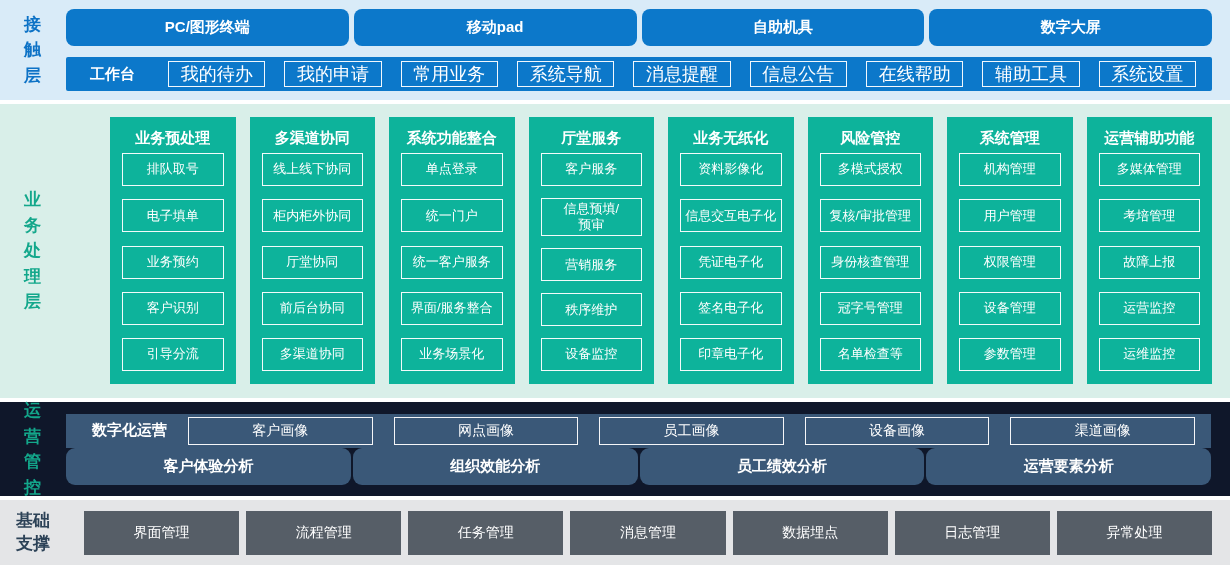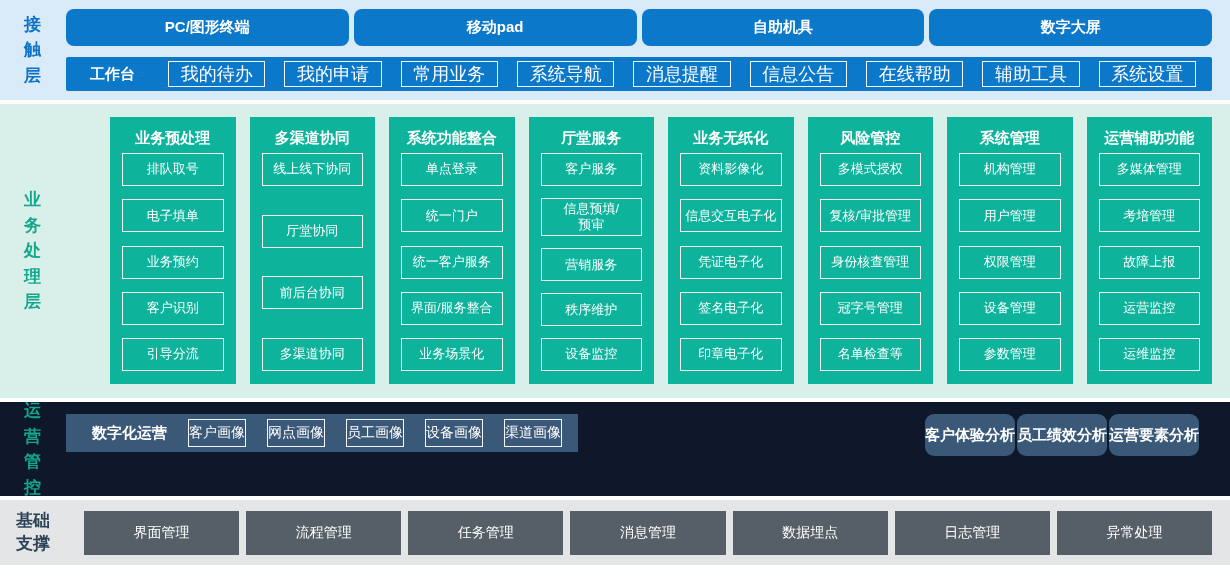--- a/index.html
+++ b/index.html
@@ -43,21 +43,21 @@
   .biz-items{flex:1;display:flex;flex-direction:column;justify-content:space-between;}
   .biz-item{
     min-height:33px;border:1px solid rgba(255,255,255,.95);color:#fff;font-size:13px;
     display:flex;align-items:center;justify-content:center;text-align:center;
     white-space:pre-line;line-height:1.25;padding:2px;box-sizing:border-box;
   }
 
   
   .operations{background:#0f172a;height:94px;}
   .operations .vlabel{color:#13a78b;}
-  .operations-content{flex:1;padding:12px 31px 11px 0;display:flex;justify-content:space-between;}
+  .operations-content{flex:1;padding:12px 19px 11px 0;display:flex;flex-direction:column;justify-content:space-between;}
   .digital-bar{height:38px;background:#3a5878;display:flex;align-items:center;gap:21px;padding:0 16px;}
   .digital-label{color:#fff;font-weight:bold;font-size:15px;white-space:nowrap;padding-left:10px;}
   .digital-item{
     flex:1;height:26px;border:1px solid rgba(255,255,255,.95);color:#fff;font-size:14px;
     display:flex;align-items:center;justify-content:center;white-space:nowrap;
   }
   .analysis-row{height:42px;display:flex;gap:2px;}
   .analysis-box{
     flex:1;background:#3a5878;border-radius:9px;color:#fff;font-weight:bold;font-size:15px;
     display:flex;align-items:center;justify-content:center;
@@ -117,20 +117,21 @@
             <div class="biz-item">电子填单</div>
             <div class="biz-item">业务预约</div>
             <div class="biz-item">客户识别</div>
             <div class="biz-item">引导分流</div>
           </div>
         </div>
         <div class="biz-col">
           <div class="biz-title">多渠道协同</div>
           <div class="biz-items">
             <div class="biz-item">线上线下协同</div>
+            <div class="biz-item">柜内柜外协同</div>
             <div class="biz-item">厅堂协同</div>
             <div class="biz-item">前后台协同</div>
             <div class="biz-item">多渠道协同</div>
           </div>
         </div>
         <div class="biz-col">
           <div class="biz-title">系统功能整合</div>
           <div class="biz-items">
             <div class="biz-item">单点登录</div>
             <div class="biz-item">统一门户</div>
@@ -203,20 +204,21 @@
       <div class="digital-bar">
         <span class="digital-label">数字化运营</span>
       <div class="digital-item">客户画像</div>
           <div class="digital-item">网点画像</div>
           <div class="digital-item">员工画像</div>
           <div class="digital-item">设备画像</div>
           <div class="digital-item">渠道画像</div>
         </div>
       <div class="analysis-row">
           <div class="analysis-box">客户体验分析</div>
+          <div class="analysis-box">组织效能分析</div>
           <div class="analysis-box">员工绩效分析</div>
           <div class="analysis-box">运营要素分析</div>
         </div>
     </div>
   </div>
 
   <div class="gap"></div>
 
   <div class="layer foundation">
     <div class="rail">

